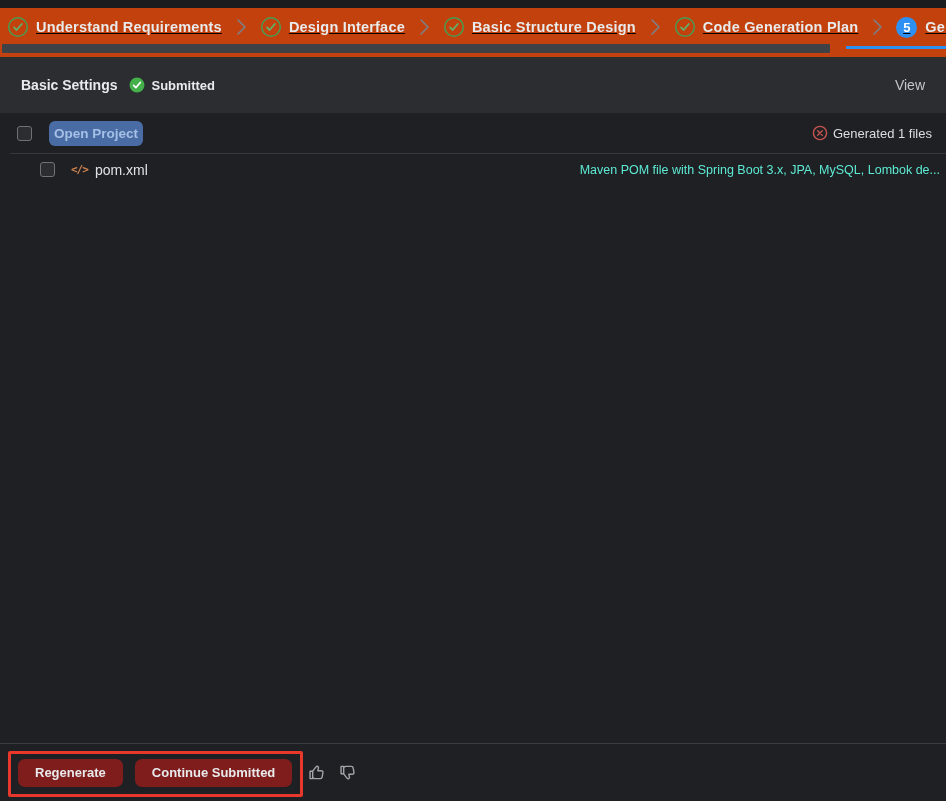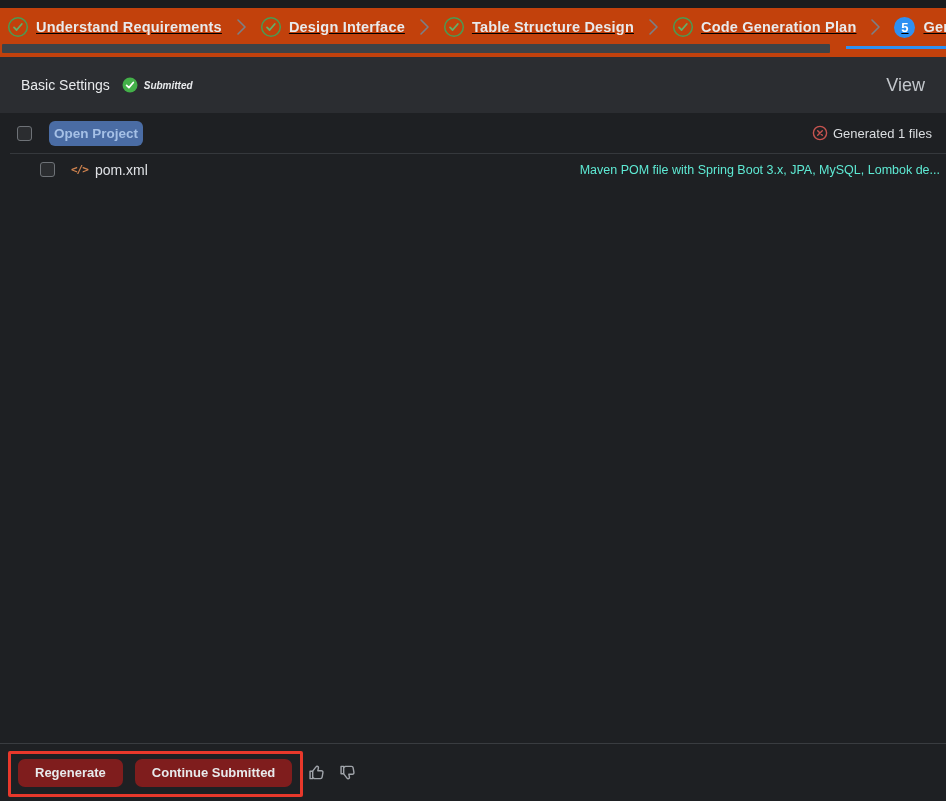--- a/index.html
+++ b/index.html
@@ -27,25 +27,25 @@
   }
   .step-label { color:#E8EAEC; font-size:14.5px; font-weight:bold; letter-spacing:.2px; }
   .step-sep { margin:0 13px 0 14px; display:flex; align-items:center; }
   .scroll-thumb { position:absolute; left:2px; bottom:4px; width:828px; height:9px; background:#3E4246; border-radius:1px; }
   .tab-underline { position:absolute; right:0; bottom:8px; width:100px; height:3px; background:#2E90F2; }
   
   .header {
     height:56px; background:#2B2D31; flex:0 0 auto;
     display:flex; align-items:center; padding:0 21px;
   }
-  .header-title { color:#E8EAEC; font-size:14px; font-weight:normal; }
+  .header-title { color:#E8EAEC; font-size:14px; font-weight:bold; }
   .status-dot { margin-left:12px; margin-right:6px; display:flex; align-items:center; }
-  .status-label { color:#E8EAEC; font-size:10px; font-weight:bold;font-style:italic; }
+  .status-label { color:#E8EAEC; font-size:13px; font-weight:bold; }
   .spacer { flex:1; }
-  .view-link { color:#C2C6CB; font-size:18px; cursor:pointer; }
+  .view-link { color:#C2C6CB; font-size:14px; cursor:pointer; }
   
   .toolbar-row {
     height:40px; flex:0 0 auto;
     display:flex; align-items:center;
     padding:0 14px 0 17px;
   }
   .checkbox {
     width:15px; height:15px; flex:0 0 auto;
     background:#2B2D30; border:1.5px solid #6E7277; border-radius:3px;
     cursor:pointer;
@@ -136,21 +136,21 @@
             <path d="M2 2l7 7-7 7" fill="none" stroke="#7B8087" stroke-width="1.6" stroke-linecap="round" stroke-linejoin="round"></path>
           </svg>
       </span>
       <div class="step">
         <span class="step-circle">
           <svg width="22" height="22" viewBox="0 0 22 22">
               <circle cx="11" cy="11" r="9.3" fill="none" stroke="#499C54" stroke-width="1.5"></circle>
               <path d="M7 11.4l2.6 2.6 5.2-6" fill="none" stroke="#63B06A" stroke-width="1.8" stroke-linecap="round" stroke-linejoin="round"></path>
             </svg>
         </span>
-        <span class="step-label">Table Structure Design</span>
+        <span class="step-label">Basic Structure Design</span>
       </div>
       <span class="step-sep">
         <svg width="11" height="18" viewBox="0 0 11 18">
             <path d="M2 2l7 7-7 7" fill="none" stroke="#7B8087" stroke-width="1.6" stroke-linecap="round" stroke-linejoin="round"></path>
           </svg>
       </span>
       <div class="step">
         <span class="step-circle">
           <svg width="22" height="22" viewBox="0 0 22 22">
               <circle cx="11" cy="11" r="9.3" fill="none" stroke="#499C54" stroke-width="1.5"></circle>

